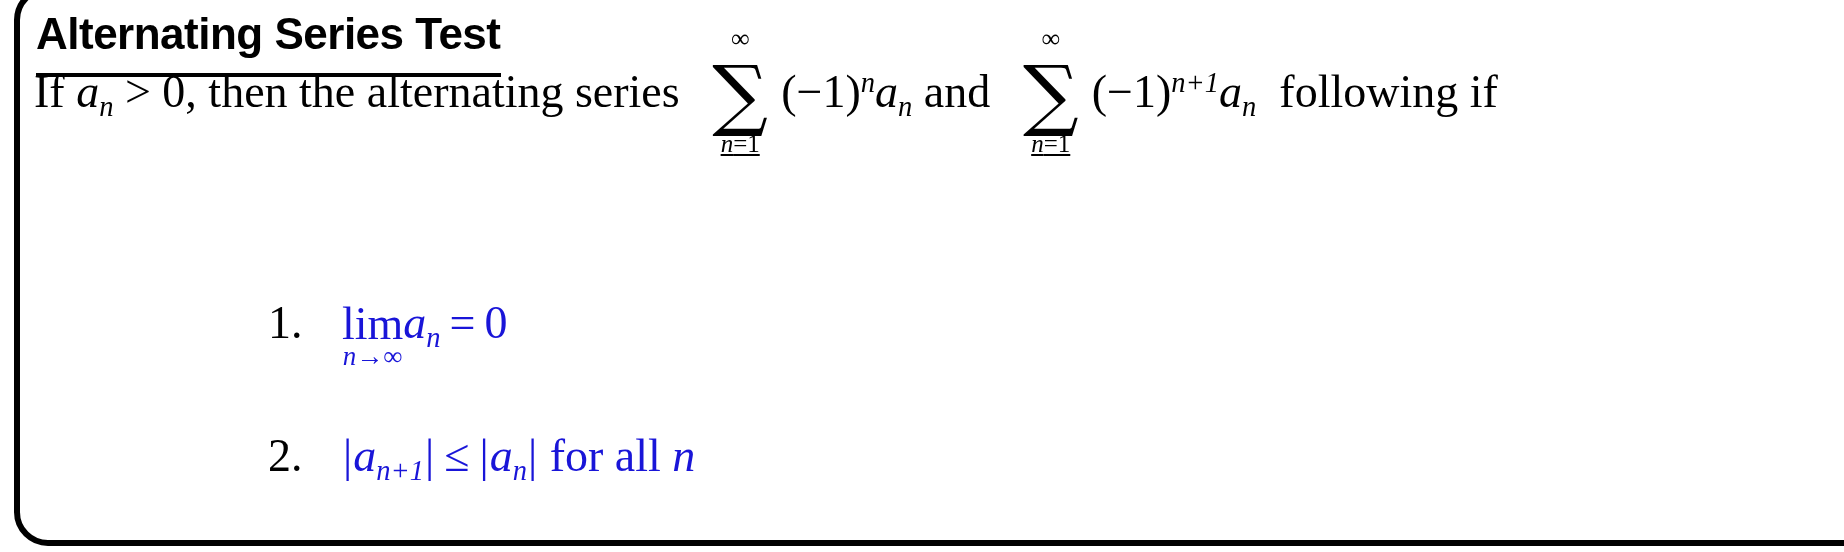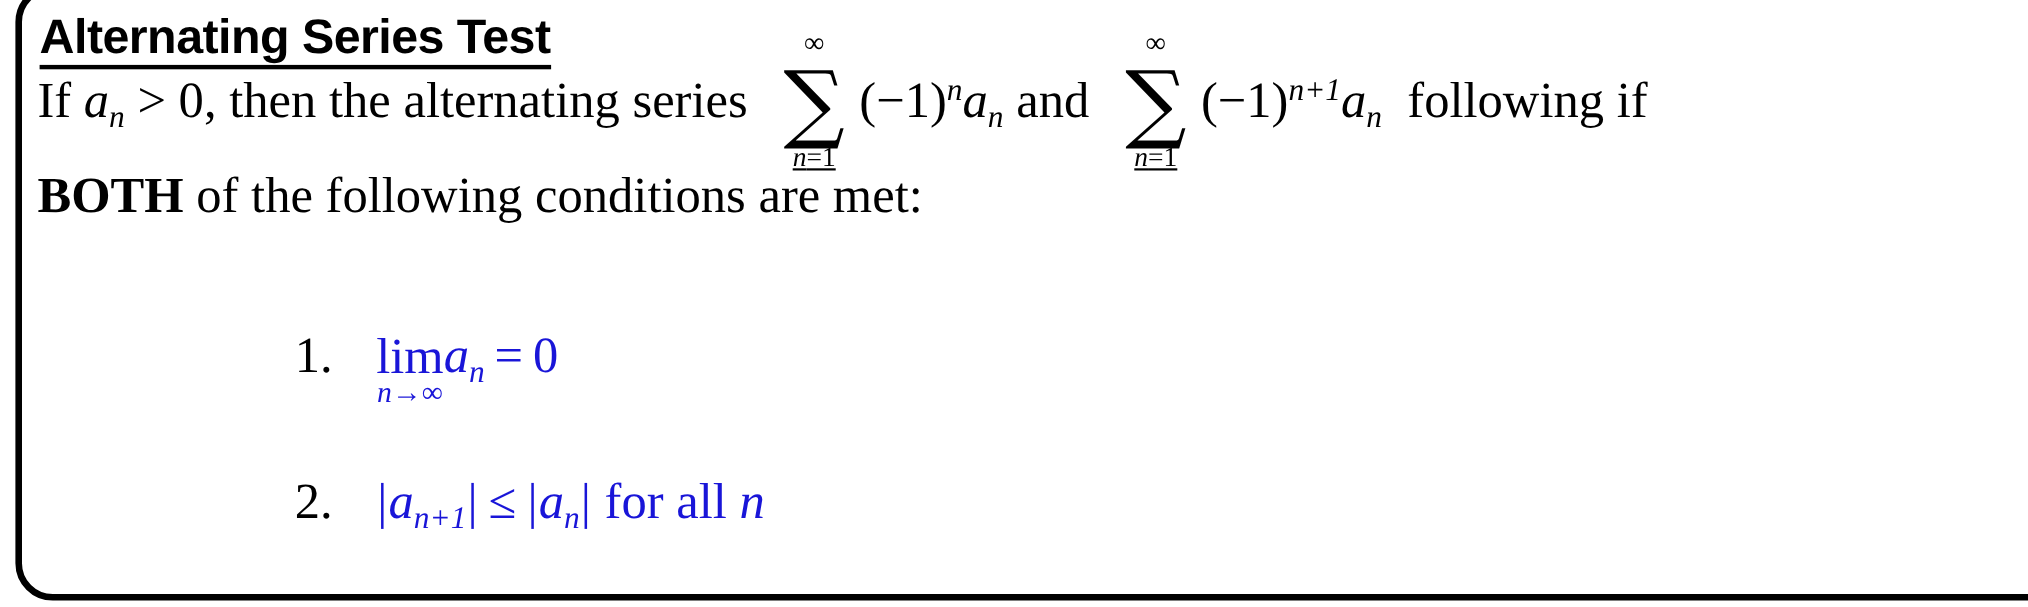--- a/index.html
+++ b/index.html
@@ -34,21 +34,21 @@
     position: absolute;
     left: 36px;
     top: 12px;
     font-family: "Liberation Sans", "DejaVu Sans", sans-serif;
     font-weight: bold;
     font-size: 44px;
     letter-spacing: -0.5px;
     color: #000000;
     line-height: 1.0;
     border-bottom: 4px solid #000000;
-    padding-bottom: 3px;
+    padding-bottom: 17px;
     white-space: nowrap;
   }
 
   
   #stmt1 {
     position: absolute;
     left: 34px;
     top: 66px;
     font-size: 46px;
     color: #000000;
@@ -194,24 +194,20 @@
 
     <span class="sum">
       <span class="lim-top">∞</span>
       <span class="sigma">∑</span>
       <span class="lim-bot"><span>n</span><span class="eqn">=1</span></span>
     </span><span>(−1)</span><span class="sup">n+1</span><span class="mi">a</span><span class="sub">n</span>
 
     &nbsp;<span>following if</span>
   </div>
 
-  <div id="stmt2">
-    <span class="bold">BOTH</span>
-    <span>of the following conditions are met:</span>
-  </div>
 
   <div id="cond1" class="cond">
     <span class="cond-num">1.</span><span class="cond-math"><span class="limop"><span class="lw">lim</span><span class="lsub"><span class="vn">n</span><span>→∞</span></span></span><span class="mi">a</span><span class="sub">n</span><span class="rel">=</span><span class="roman">0</span></span>
   </div>
 
   <div id="cond2" class="cond">
     <span class="cond-num">2.</span><span class="cond-math"><span class="bar">|</span><span class="mi">a</span><span class="sub">n+1</span><span class="bar">|</span><span class="rel">≤</span><span class="bar">|</span><span class="mi">a</span><span class="sub">n</span><span class="bar">|</span>&nbsp;<span class="roman">for all</span> <span class="mi">n</span></span>
   </div>
 
 </div>

